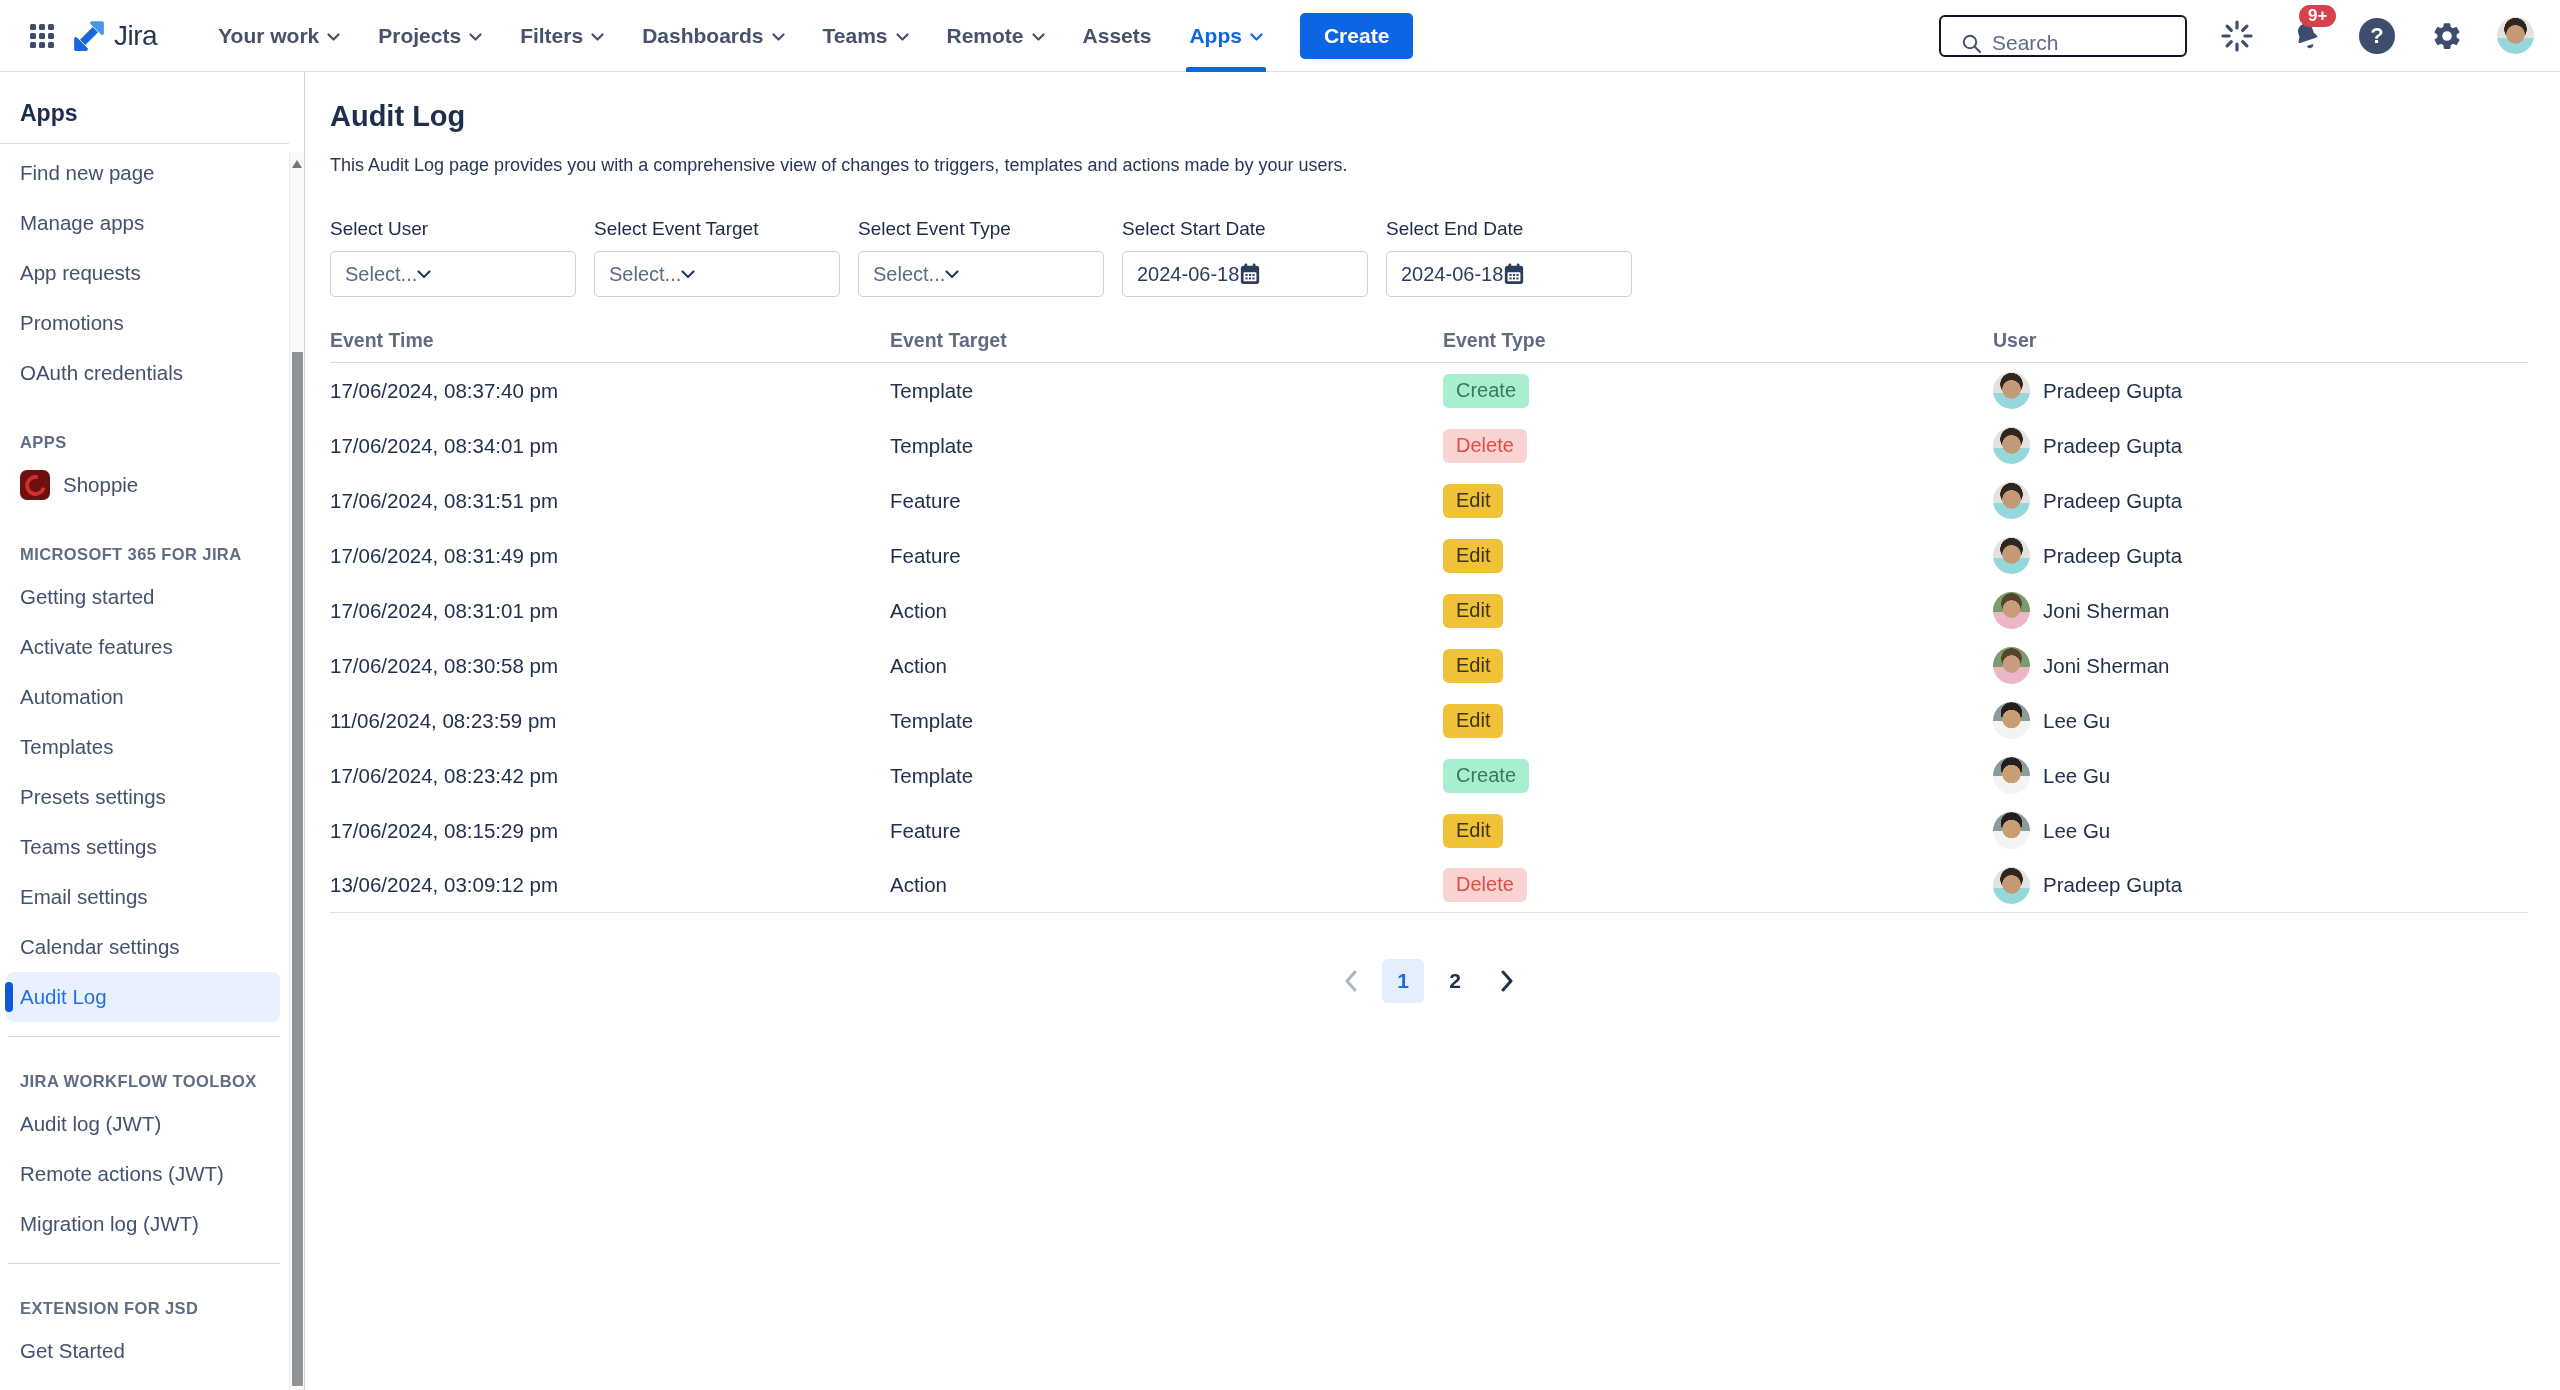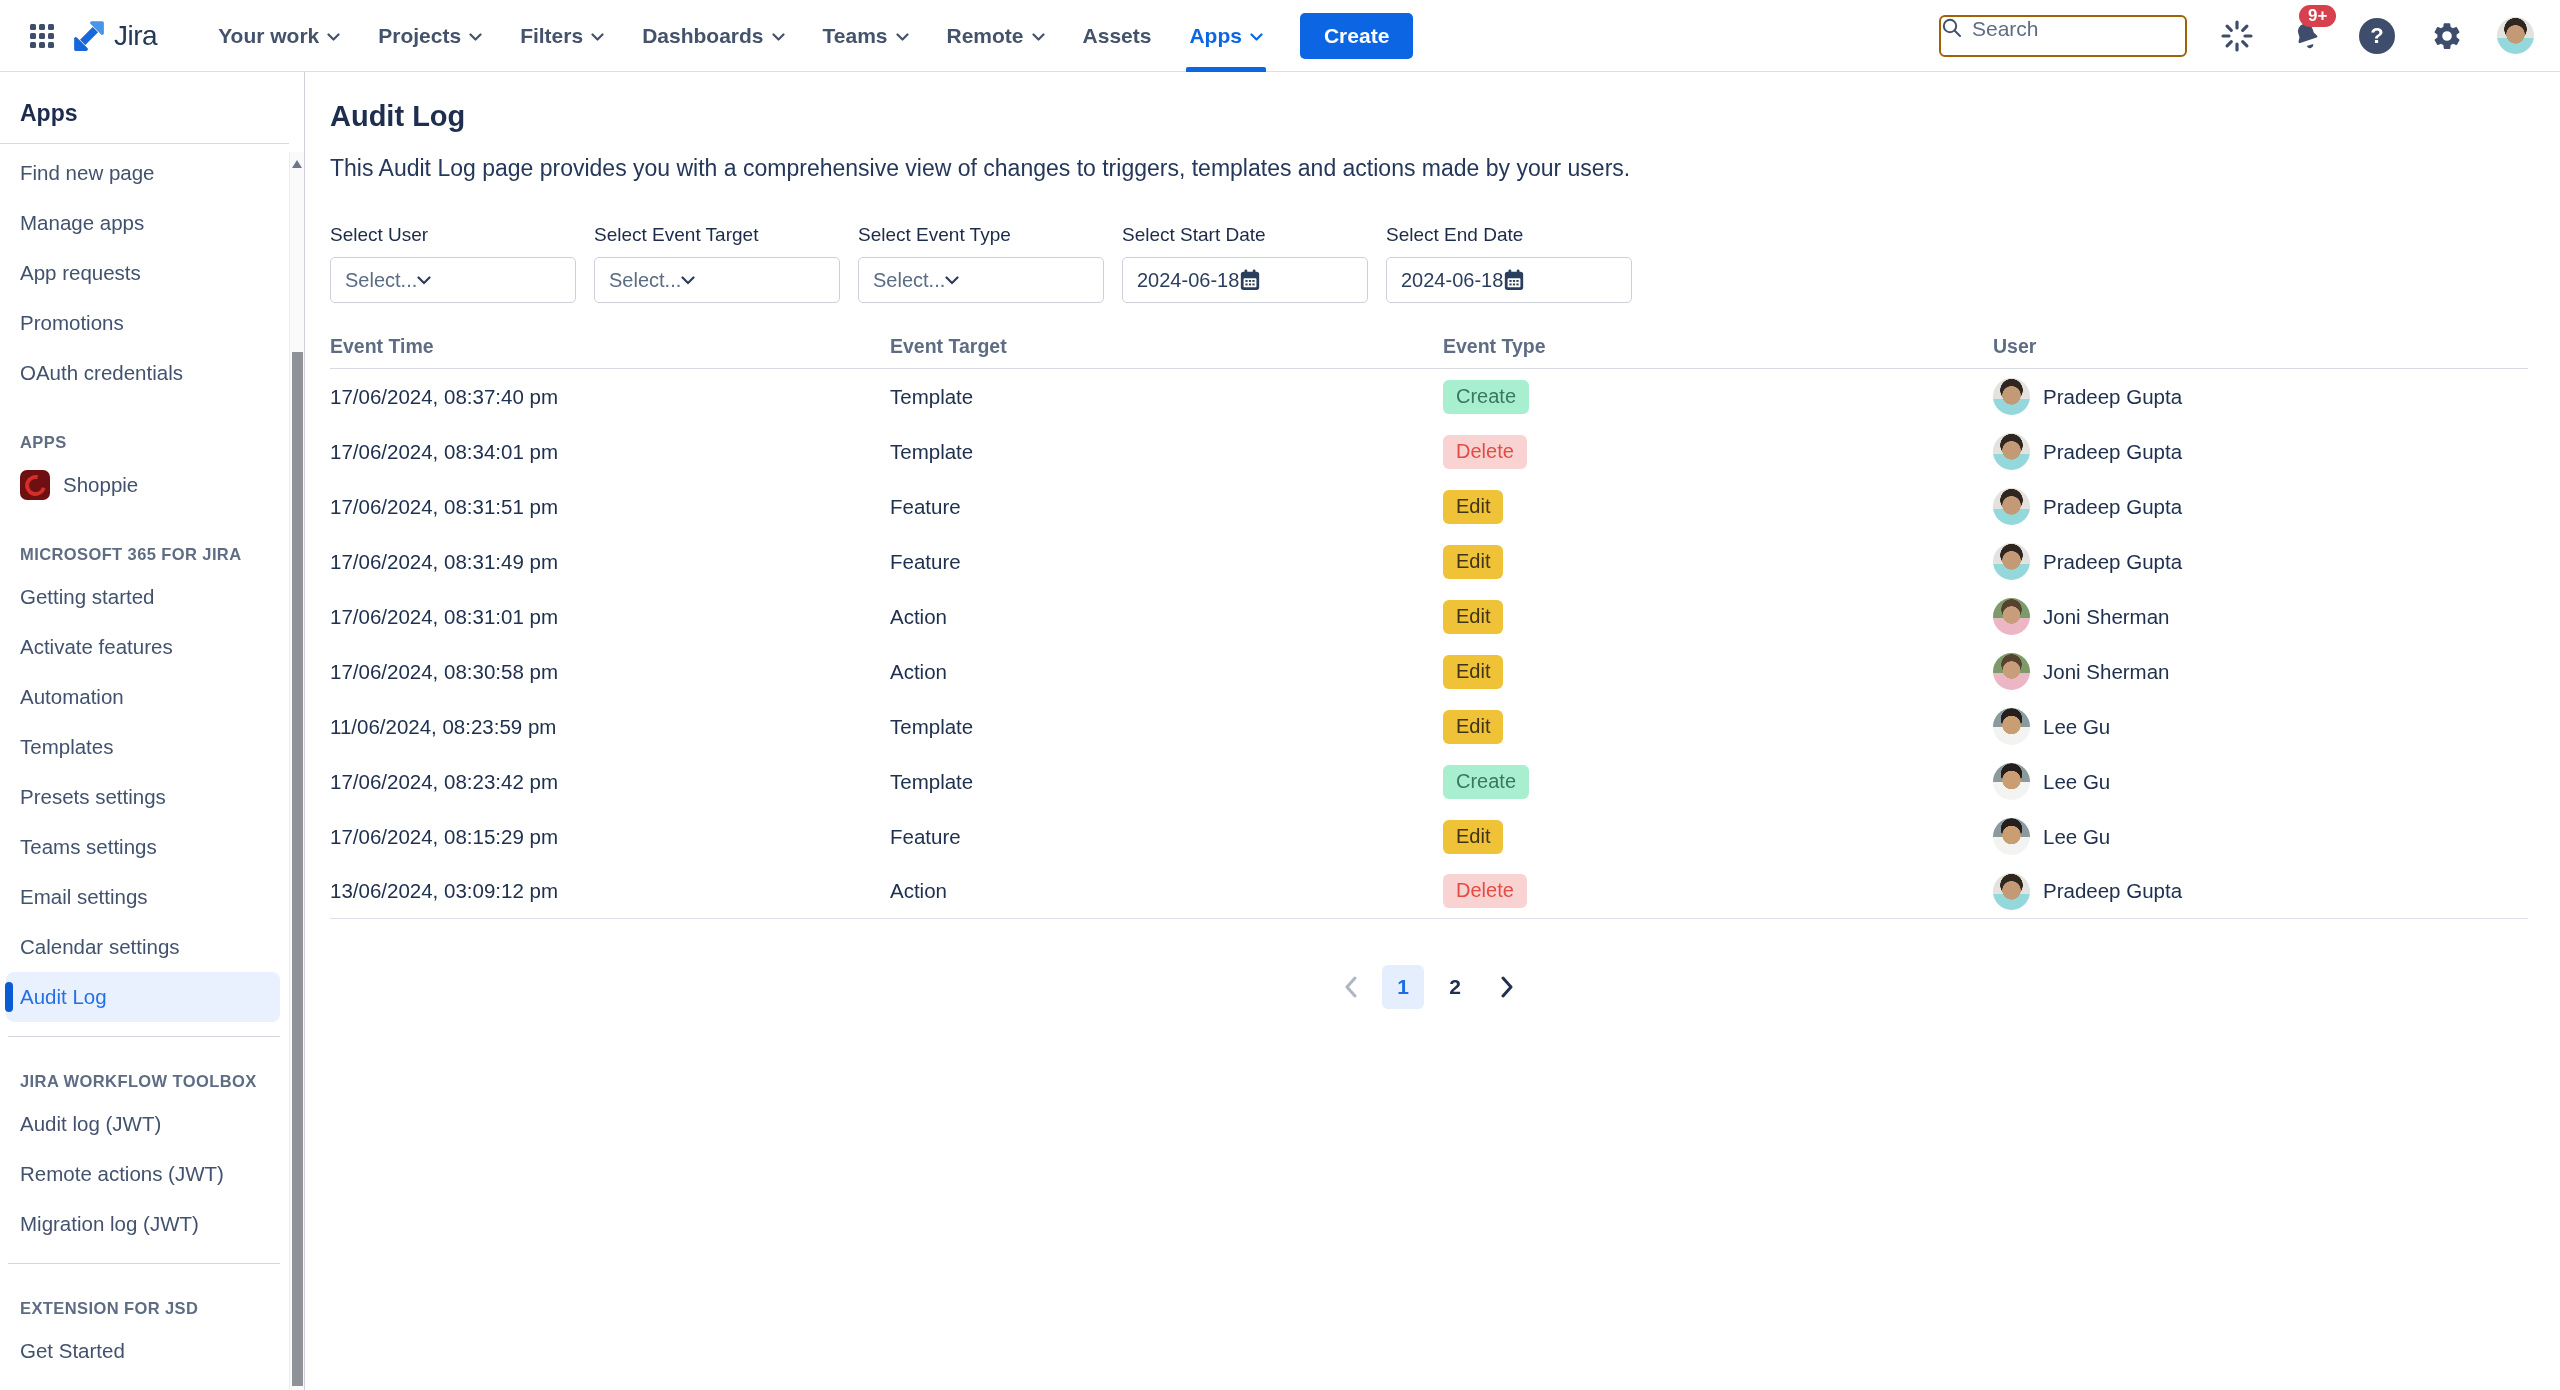--- a/index.html
+++ b/index.html
@@ -10,21 +10,21 @@
   .appswitcher { width:40px; height:40px; display:flex; align-items:center; justify-content:center; border-radius:6px; cursor:pointer; }
   .logo { display:flex; align-items:center; gap:8px; margin-left:10px; }
   .logo-text { font-size:28px; font-weight:400; color:#253858; letter-spacing:-0.5px; }
   .nav-items { display:flex; align-items:center; height:72px; margin-left:42px; }
   .nav-item { height:72px; display:flex; align-items:center; gap:8px; padding:0 19px; font-size:21px; font-weight:600; color:#44526b; cursor:pointer; position:relative; white-space:nowrap;justify-content:space-between; }
   .nav-item svg { margin-top:3px; }
   .nav-item.active { color:#0c66e4; }
   .nav-item.active::after { content:''; position:absolute; left:16px; right:16px; bottom:0; height:5px; background:#0c66e4; border-radius:2px 2px 0 0; }
   .create-btn { margin-left:18px; background:#0c66e4; color:#fff; font-size:21px; font-weight:700; border:none; border-radius:5px; padding:11px 24px; cursor:pointer; font-family:inherit; }
   .nav-right { margin-left:auto; display:flex; align-items:center; gap:30px; }
-  .searchbox { width:248px; height:42px; border:2px solid #a16207; border-radius:6px; display:flex; align-items:flex-start; gap:9px; padding:0 0; }
+  .searchbox { width:248px; height:42px; border:2px solid #0f172a; border-radius:6px; display:flex; align-items:flex-end; gap:9px; padding:0 20px; }
   .searchbox input { border:none; outline:none; font-size:21px; color:#44526b; width:170px; font-family:inherit; background:transparent; }
   .searchbox input::placeholder { color:#5e6c84; }
   .icon-btn { position:relative; width:40px; height:40px; display:flex; align-items:center; justify-content:center; cursor:pointer; }
   .notif-badge { position:absolute; top:-11px; left:12px; background:#d6414d; color:#fff; font-size:17px; font-weight:700; border-radius:12px; padding:2px 9px 3px; line-height:1; }
   .help-circle { width:36px; height:36px; border-radius:50%; background:#3d4d6b; color:#fff; font-size:22px; font-weight:700; display:flex; align-items:center; justify-content:center; }
   .nav-avatar { width:38px; height:38px; border-radius:50%; cursor:pointer; }
 
   
   .page-body { display:flex; height:1318px; }
 
@@ -42,21 +42,21 @@
   .shoppie-icon::before { content:''; width:13px; height:13px; border-radius:50%; border:4px solid #d22f2a; border-right-color:transparent; transform:rotate(-30deg); }
 
   
   .side-scrollbar { position:absolute; top:80px; right:0; bottom:0; width:15px; background:#fafafa; border-left:1px solid #ececec; }
   .scroll-up-arrow { position:absolute; top:8px; left:2px; width:0; height:0; border-left:5.5px solid transparent; border-right:5.5px solid transparent; border-bottom:8px solid #6f7787; }
   .scroll-thumb { position:absolute; top:200px; bottom:4px; left:2px; width:11px; background:#8f9399; }
 
   
   .main { flex:1; padding:28px 32px 0 25px; }
   .page-title { font-size:29px; font-weight:700; color:#1d2e4f; }
-  .page-desc { margin-top:22px; font-size:23px; color:#25375a; }
+  .page-desc { margin-top:22px; font-size:18px; color:#25375a; }
 
   .filters { display:flex; gap:18px; margin-top:42px; }
   .filter label { display:block; font-size:19px; color:#1c2b4a; margin-bottom:11px; }
   .control { width:246px; height:46px; border:1.5px solid #ccd1d9; border-radius:5px; display:flex; align-items:center; padding:0 14px; cursor:pointer; background:#fff; }
   .control .sel-value { font-size:20px; color:#5a6b85; }
   .control .date-value { font-size:20px; color:#2c3e5d; }
 
   
   .audit-table { margin-top:32px; }
   .thead, .trow { display:grid; grid-template-columns:560px 553px 550px 1fr; align-items:center; }

